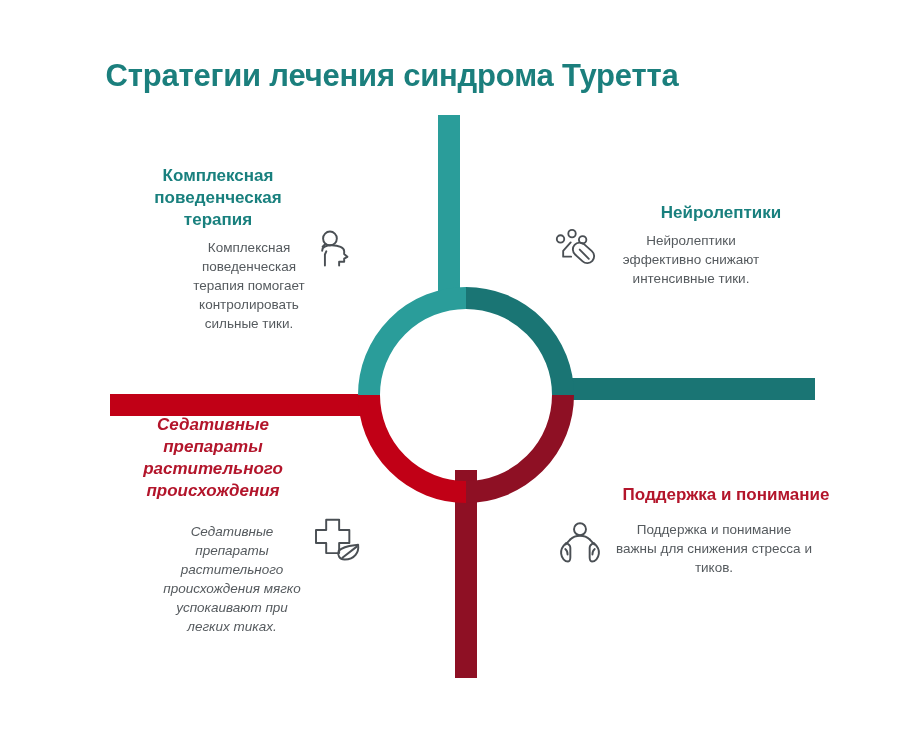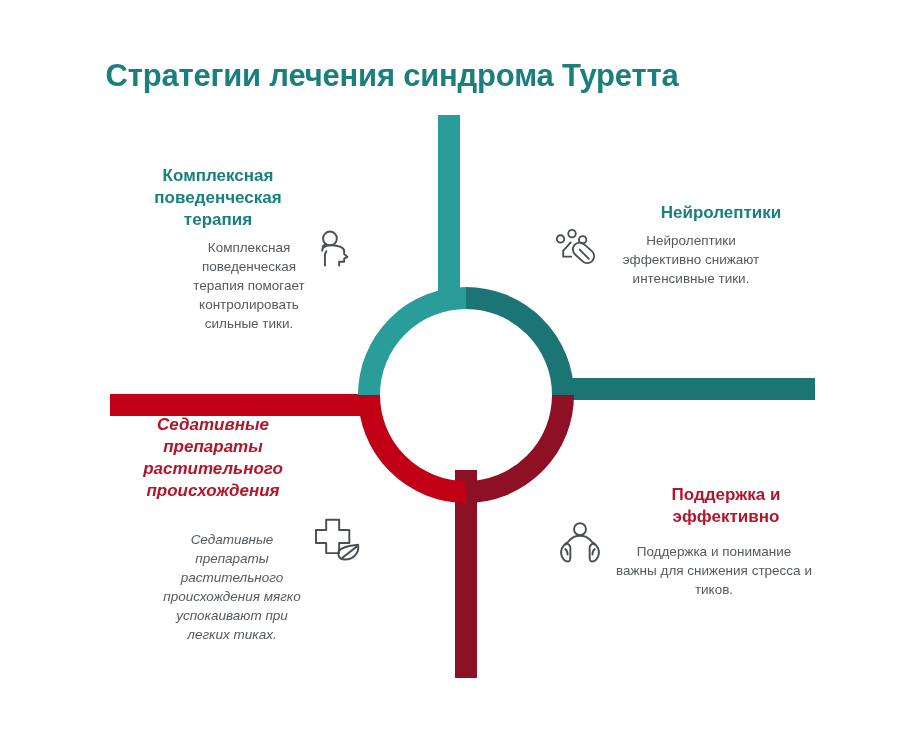--- a/index.html
+++ b/index.html
@@ -78,21 +78,21 @@
   }
   #block-neuro .body { width: 150px; }
 
   
   #block-sedative {
     left: 118px;
     top: 414px;
     width: 190px;
     font-style: italic;
   }
-  #block-sedative .body { width: 152px; margin-left: auto; margin-top: 28px; }
+  #block-sedative .body { width: 152px; margin-left: auto; margin-top: 20px; }
 
   
   #block-support {
     left: 616px;
     top: 484px;
     width: 220px;
   }
   #block-support .body { width: 196px; margin-top: 14px; }
 
   
@@ -180,15 +180,15 @@
   <p class="heading">Нейролептики</p>
   <p class="body">Нейролептики эффективно снижают интенсивные тики.</p>
 </div>
 
 <div class="block red align-right" id="block-sedative">
   <p class="heading">Седативные препараты растительного происхождения</p>
   <p class="body">Седативные препараты растительного происхождения мягко успокаивают при легких тиках.</p>
 </div>
 
 <div class="block red align-left" id="block-support">
-  <p class="heading">Поддержка и эффективно</p>
+  <p class="heading">Поддержка и понимание</p>
   <p class="body">Поддержка и понимание важны для снижения стресса и тиков.</p>
 </div>
 
 </body></html>

